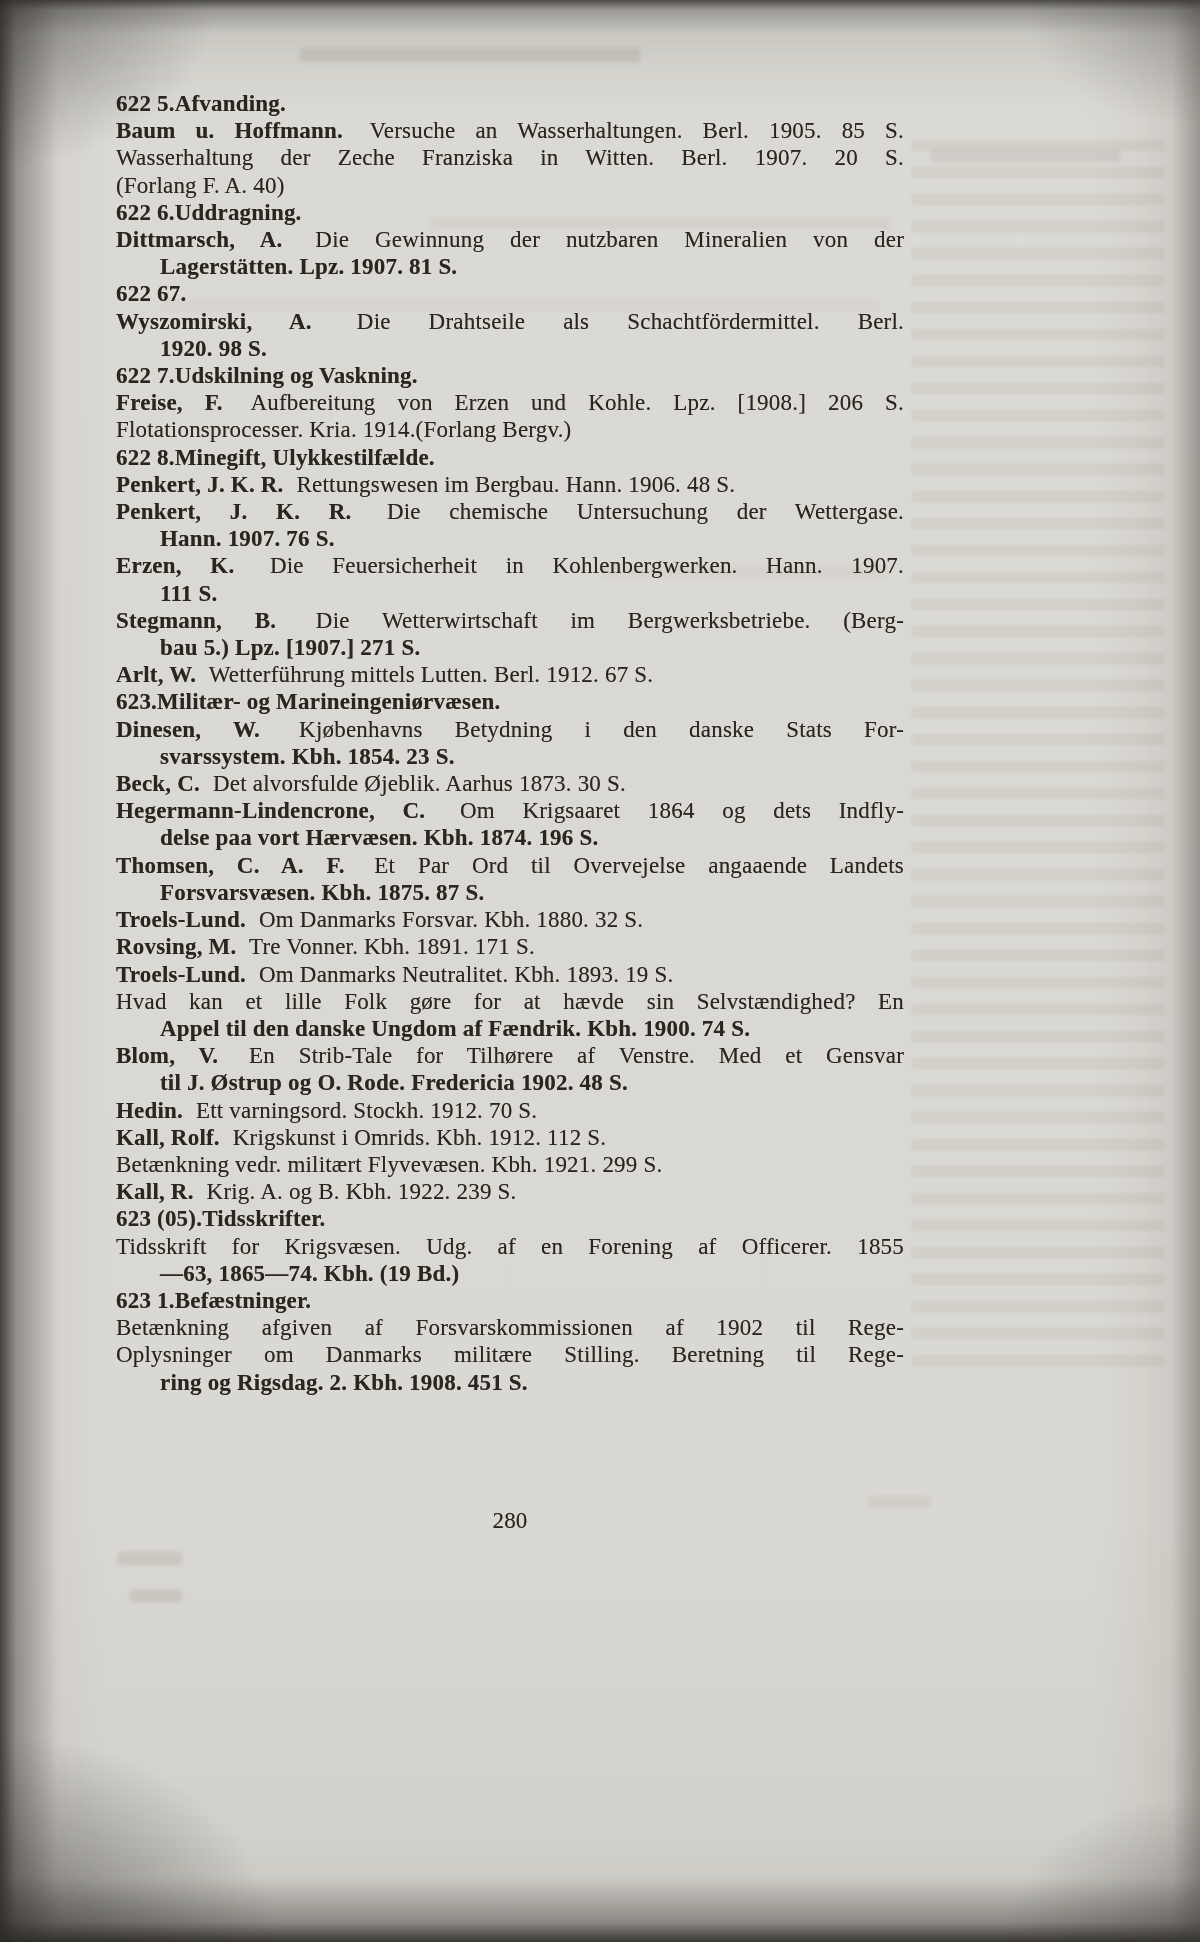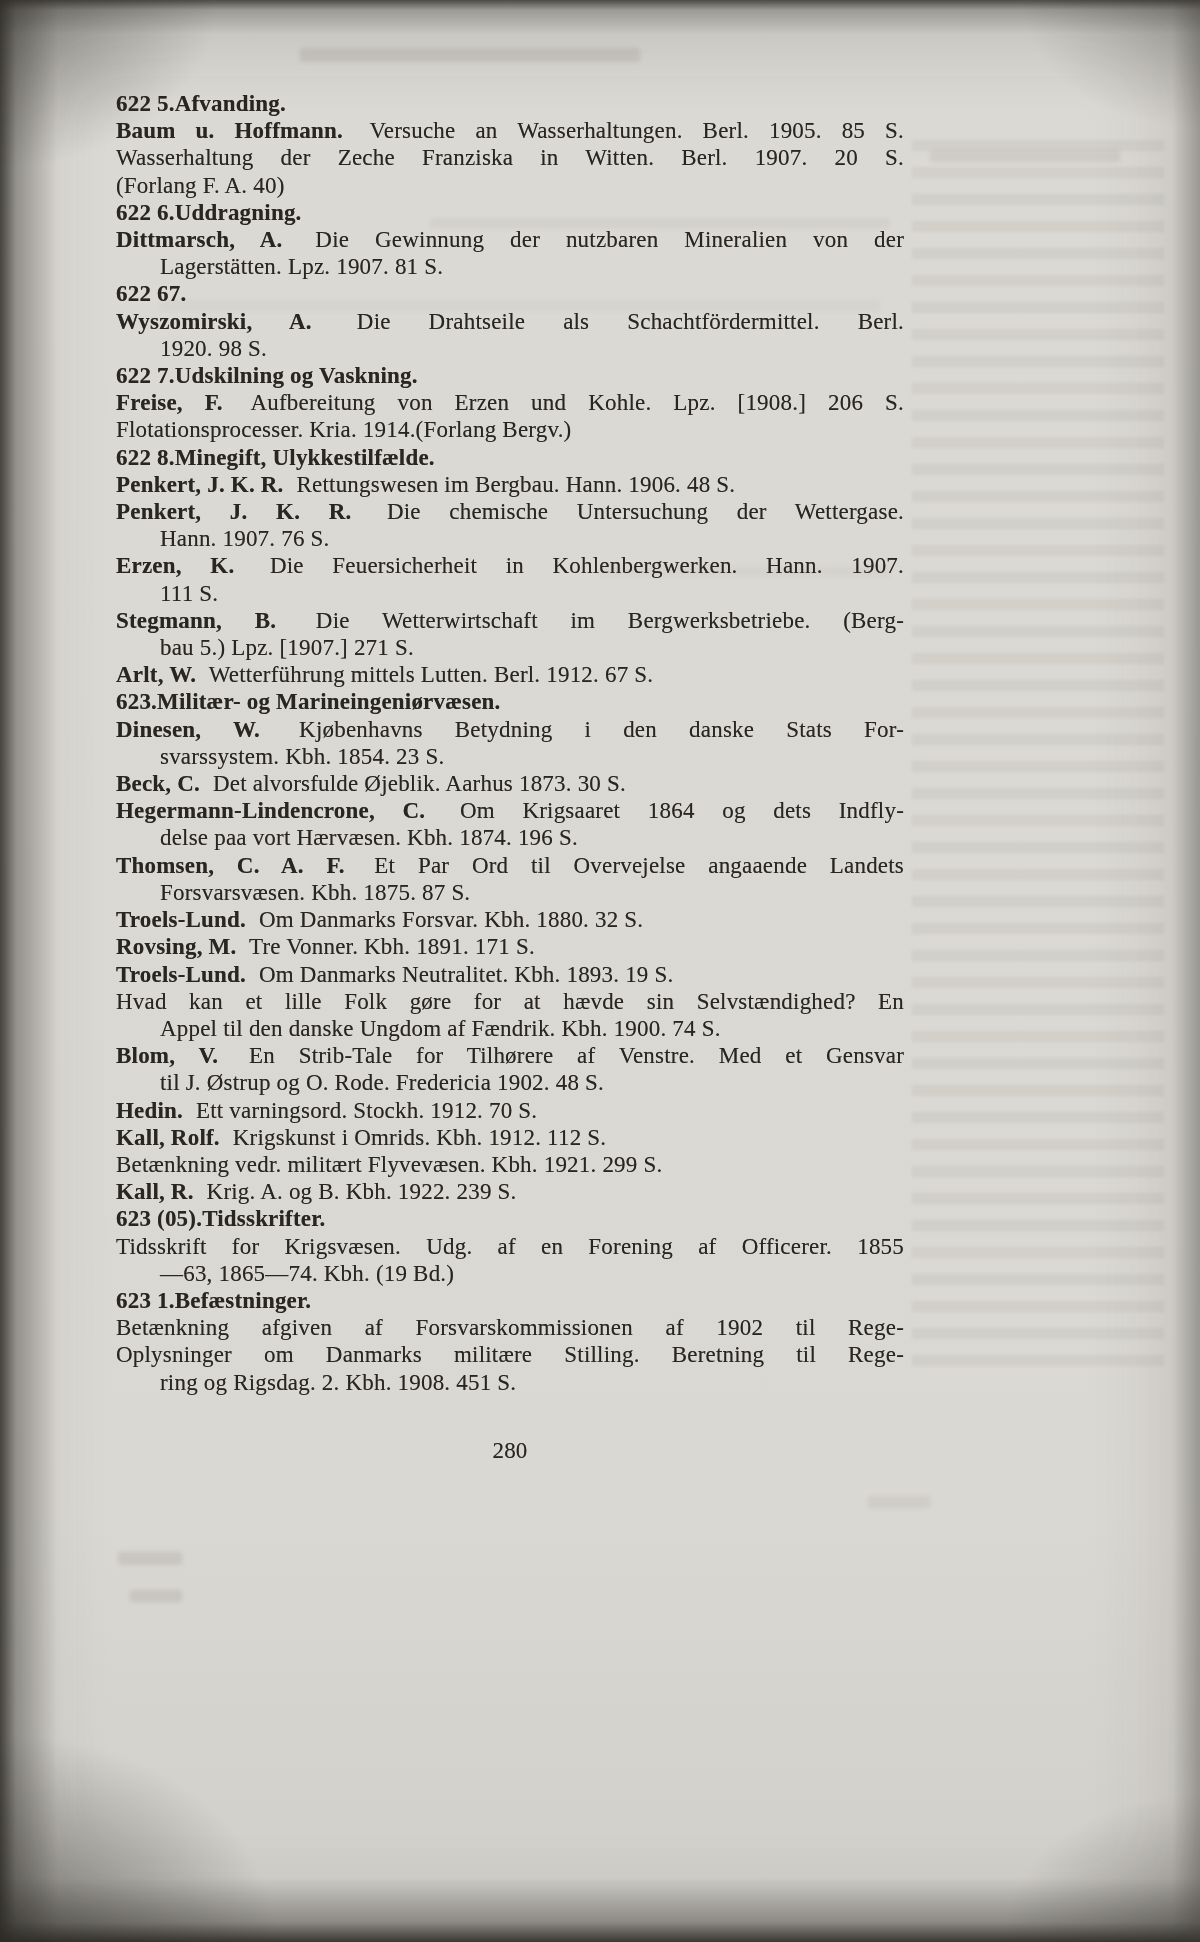--- a/index.html
+++ b/index.html
@@ -51,21 +51,21 @@
   }
 
   .text-block {
     position: absolute; left: 116px; top: 90px; width: 788px;
     font-size: 23px; line-height: 27.2px;
     color: #29261f;
     letter-spacing: 0.2px;
     text-shadow: 0 0 0.6px rgba(42,38,32,0.45);
   }
   .row { min-height: 27.2px; }
-  .row.cont { padding-left: 44px; }
+  .row.cont { padding-left: 44px; font-weight: bold; }
   .row.j { text-align: justify; text-align-last: justify; }
   .row.heading { display: flex; font-weight: bold; }
   .row.split { display: flex; }
   .row.right { text-align: left; }
   .entry-author { font-weight: bold; margin-right: 7px; }
   .page-number { text-align: center; margin-top: 17px; }
 </style>
 </head>
 <body>
 
@@ -154,21 +154,21 @@
       <div class="row cont"><span>—63, 1865—74. Kbh. (19 Bd.)</span></div>
       <div class="row heading">
         <span>623 1.</span>
         <span>Befæstninger.</span>
       </div>
       <div class="row j"><span>Betænkning afgiven af Forsvarskommissionen af 1902 til Rege-</span></div>
       <div class="row j"><span>Oplysninger om Danmarks militære Stilling. Beretning til Rege-</span></div>
       <div class="row cont"><span>ring og Rigsdag. 2. Kbh. 1908. 451 S.</span></div>
     </div>
 
-  <div class="text-block" style="top:1437px; height:30px;">
+  <div class="text-block" style="top:1507px; height:30px;">
     <div class="page-number" style="margin-top:0;">280</div>
   </div>
 
   <div class="edge edge-top"></div>
   <div class="edge edge-left"></div>
   <div class="edge edge-bottom"></div>
   <div class="edge edge-right"></div>
   <div class="corner corner-tl"></div>
   <div class="corner corner-bl"></div>
   <div class="corner corner-br"></div>

